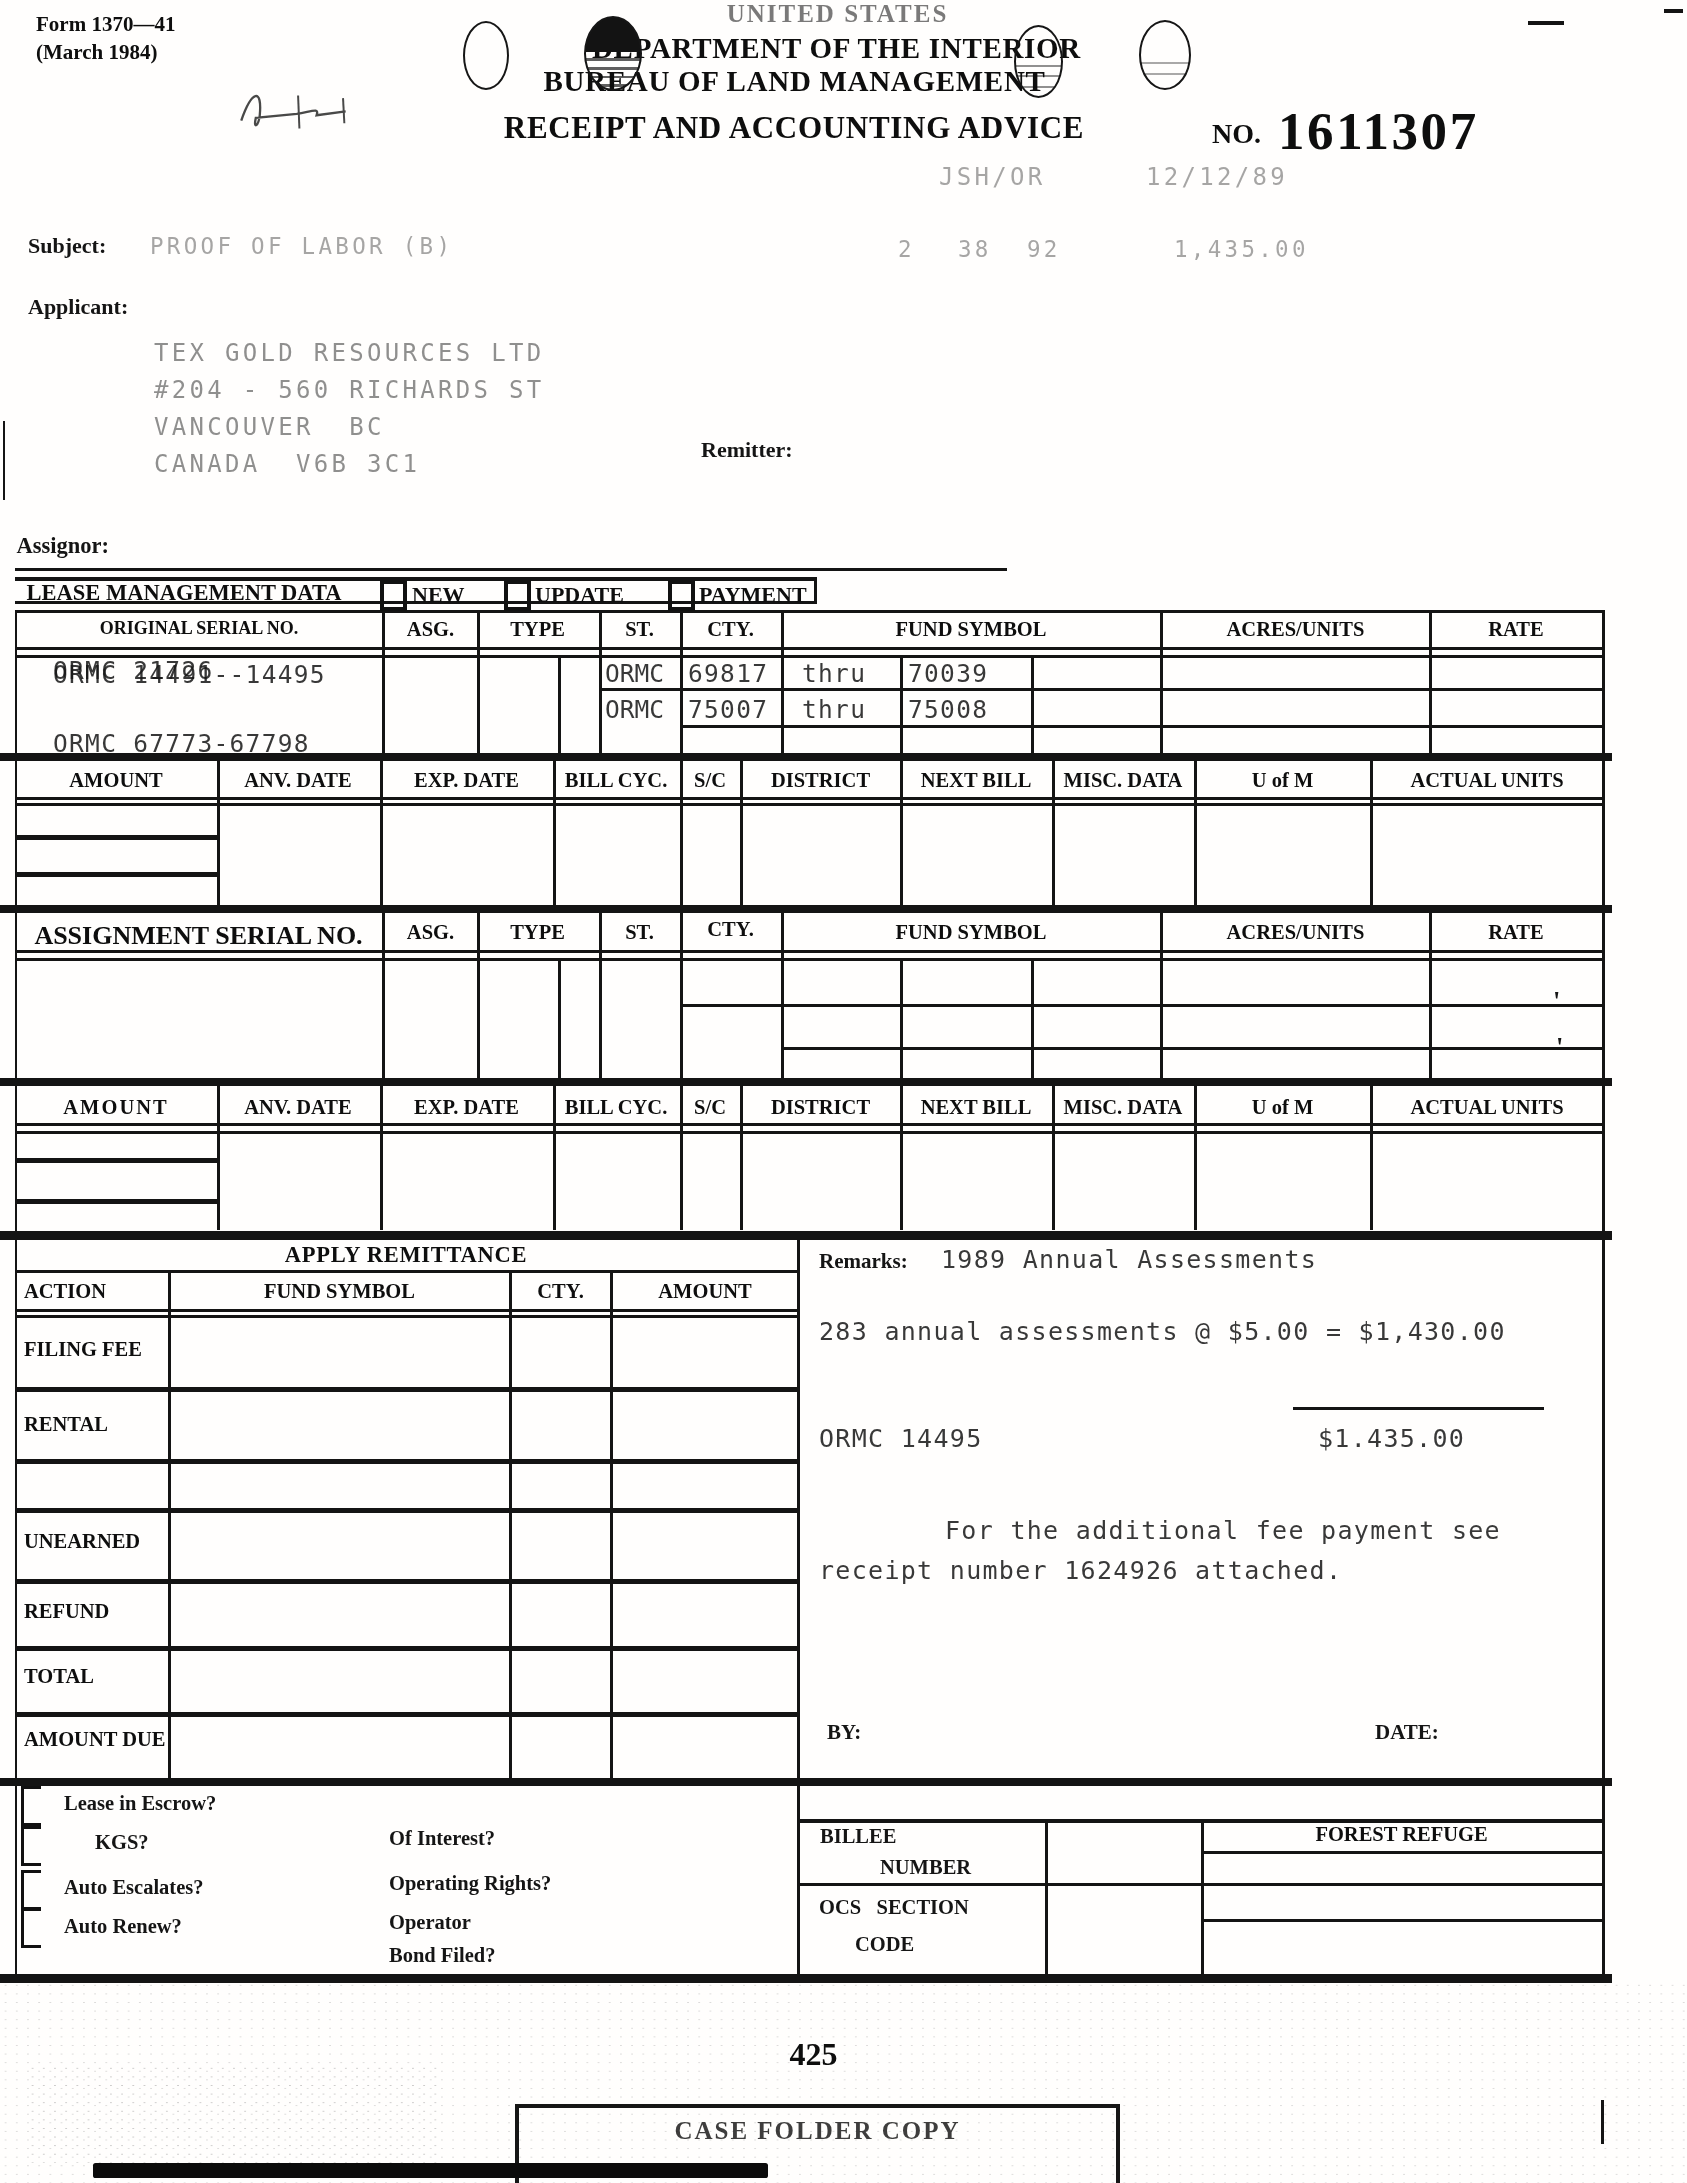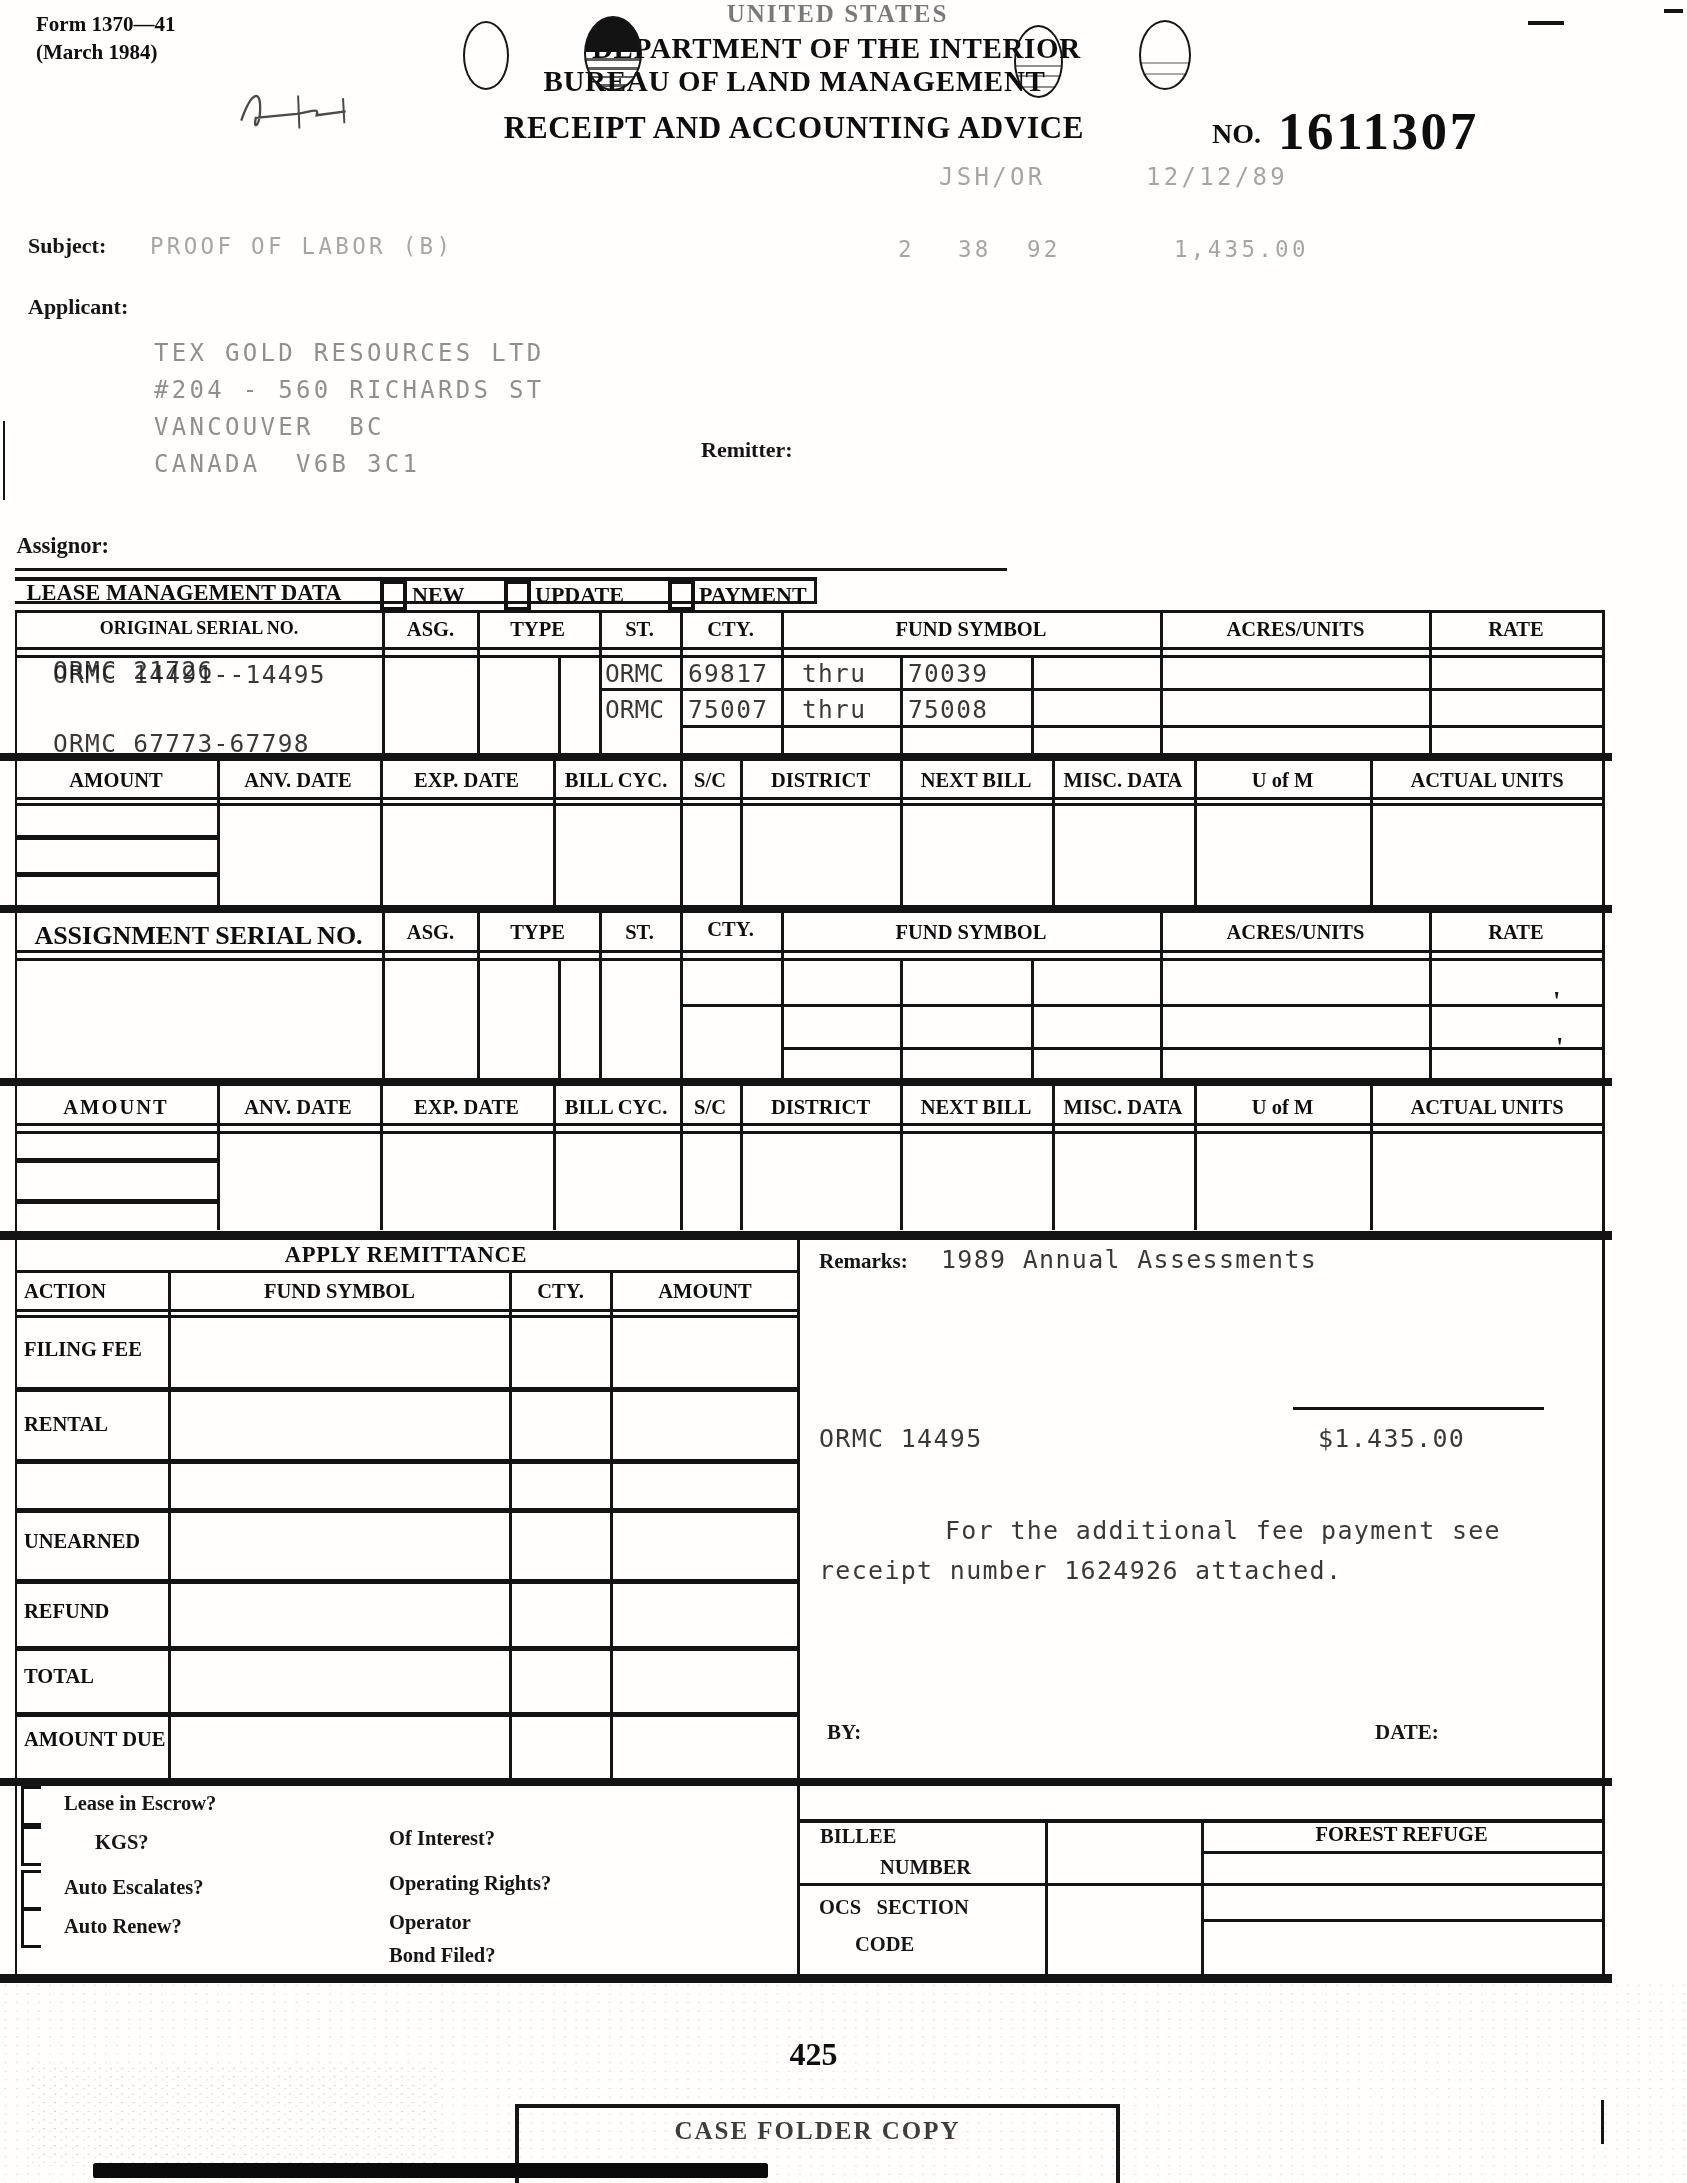--- a/index.html
+++ b/index.html
@@ -247,20 +247,21 @@
   <div class="lbl ctr" style="left:613px;top:1280px;width:184px;font-size:20.5px;">AMOUNT</div>
   <div class="lbl" style="left:24px;top:1338px;font-size:20.5px;">FILING FEE</div>
   <div class="lbl" style="left:24px;top:1413px;font-size:20.5px;">RENTAL</div>
   <div class="lbl" style="left:24px;top:1530px;font-size:20.5px;">UNEARNED</div>
   <div class="lbl" style="left:24px;top:1600px;font-size:20.5px;">REFUND</div>
   <div class="lbl" style="left:24px;top:1665px;font-size:20.5px;">TOTAL</div>
   <div class="lbl" style="left:24px;top:1728px;font-size:20.5px;">AMOUNT DUE</div>
 
   <div class="ser" style="left:819px;top:1249px;font-size:21px;">Remarks:</div>
   <div class="typ" style="left:941px;top:1245px;font-size:25px;">1989 Annual Assessments</div>
+  <div class="typ" style="left:819px;top:1317px;font-size:25px;">283 annual assessments @ $5.00 = $1,430.00</div>
   <div class="typ" style="left:819px;top:1424px;font-size:25px;">ORMC 14495</div>
   <div class="typ" style="left:1318px;top:1424px;font-size:25px;">$1.435.00</div>
   <div class="typ" style="left:945px;top:1516px;font-size:25px;">For the additional fee payment see</div>
   <div class="typ" style="left:819px;top:1556px;font-size:25px;">receipt number 1624926 attached.</div>
   <div class="ser" style="left:827px;top:1720px;font-size:21px;">BY:</div>
   <div class="ser" style="left:1375px;top:1720px;font-size:21px;">DATE:</div>
 
   <div class="bracket" style="left:21px;top:1786px;"></div>
   <div class="ser" style="left:64px;top:1792px;font-size:20.5px;">Lease in Escrow?</div>
   <div class="bracket" style="left:21px;top:1826px;"></div>

